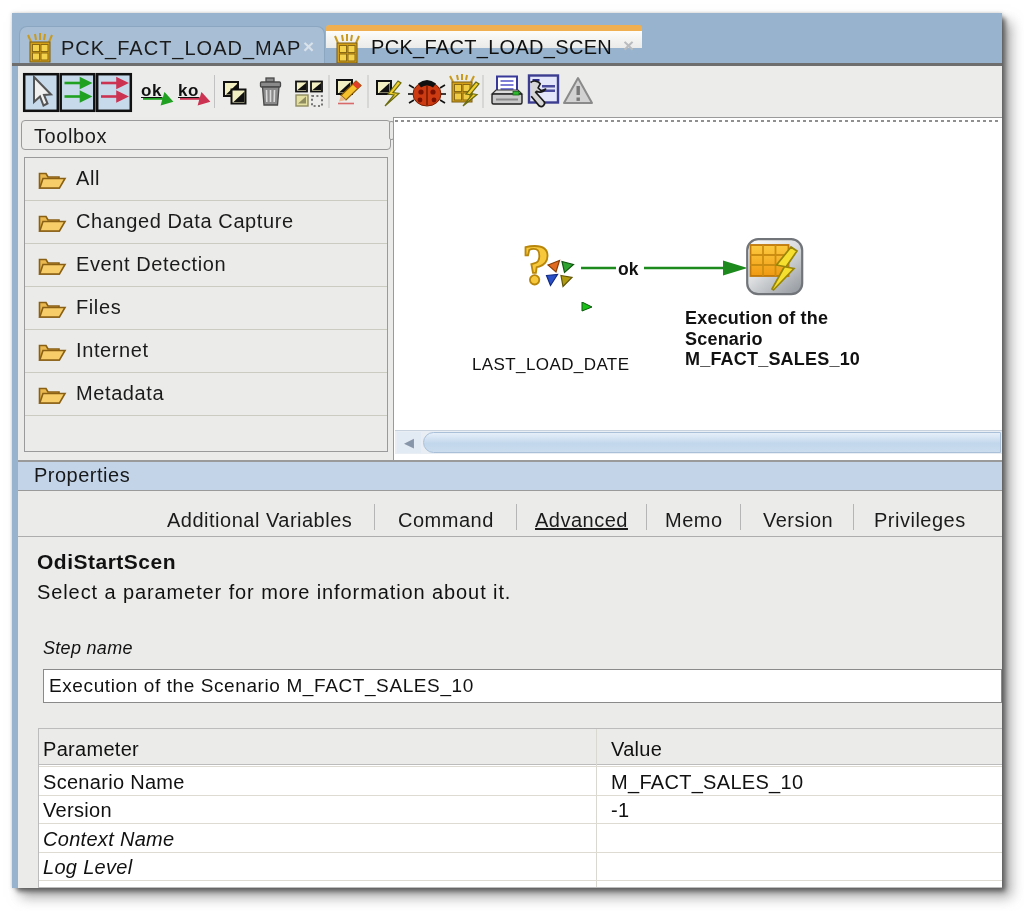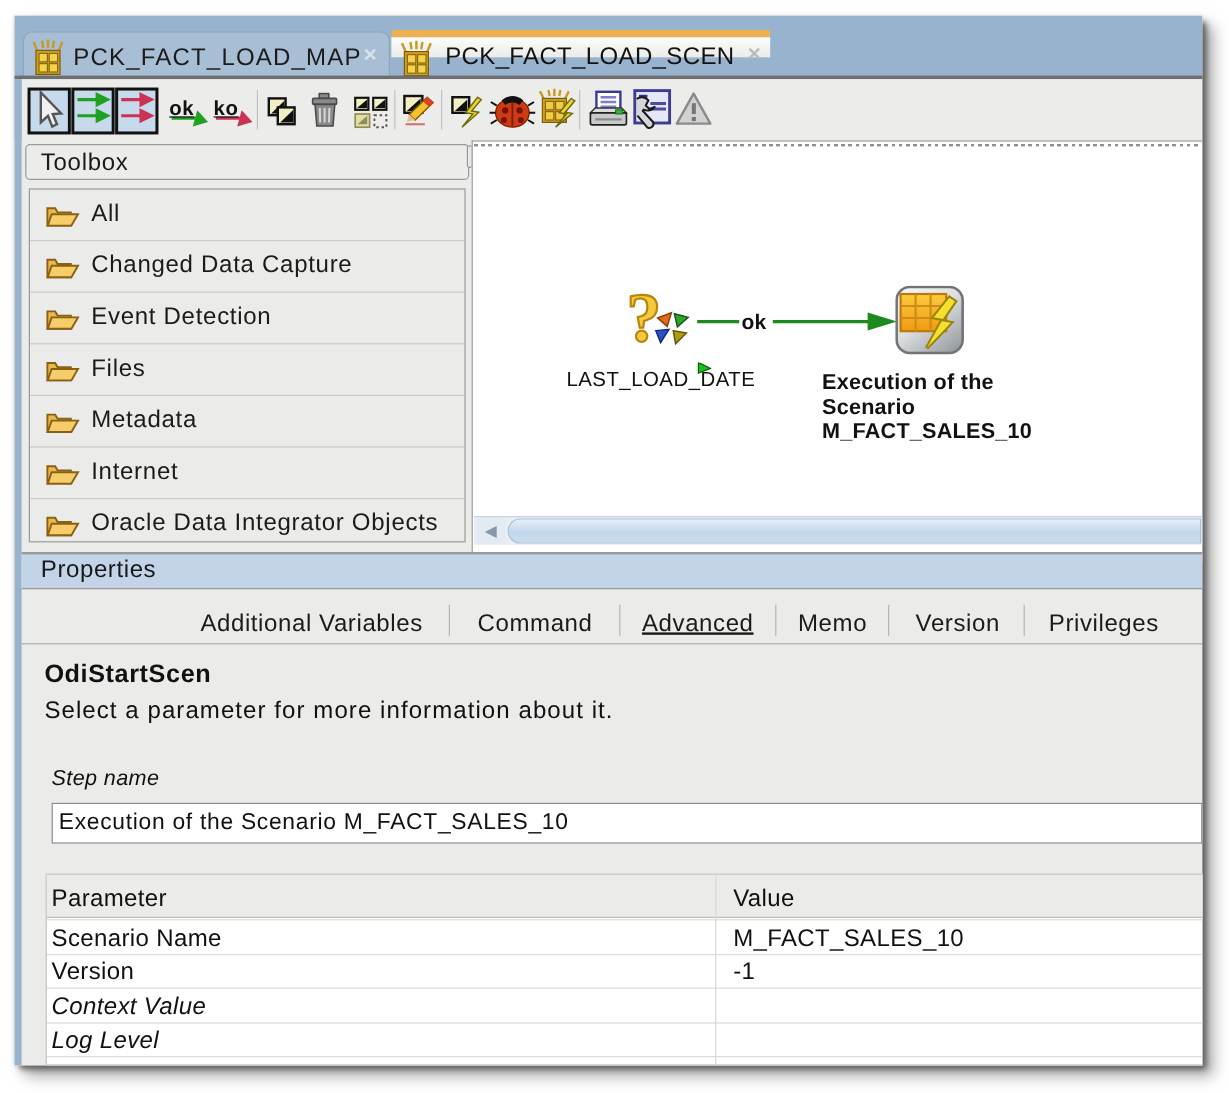--- a/index.html
+++ b/index.html
@@ -31,21 +31,21 @@
   .trow svg { position:absolute; left:12px; top:10px; }
   
   #stripe { left:0; top:53px; width:6px; height:822px; background:#98b3ce; }
   
   #canvas { left:381px; top:104px; width:609px; height:352px; background:#ffffff; border-top:1px solid #9a9a9a; border-left:1px solid #9a9a9a; }
   #canvas .dash { position:absolute; left:1px; top:2px; width:605px; height:2px; background:repeating-linear-gradient(90deg,#8f8f8f 0 3px,rgba(0,0,0,0) 3px 6px); }
   #hscroll { position:absolute; left:1px; top:312px; width:607px; height:24px; background:#e9eef5; border-top:1px solid #c8d2de; }
   #hscroll .arrow { position:absolute; left:2px; top:1px; width:24px; height:21px; background:#e2eaf3; color:#8896aa; font-size:13px; line-height:21px; text-align:center; }
   #hscroll .thumb { position:absolute; left:28px; top:1px; width:578px; height:21px; background:linear-gradient(#e6eff9 0%,#c2d7ec 55%,#cadcee 100%); border:1px solid #a9c0d8; border-radius:11px 0 0 11px; }
   
-  .dlabel { position:absolute; font-size:17px; color:#111; letter-spacing:0.4px; white-space:nowrap; }
+  .dlabel { position:absolute; font-size:17px; color:#111; letter-spacing:0.4px; white-space:nowrap;margin-top:48px; }
   .dlabelb { position:absolute; font-size:18px; font-weight:bold; color:#111; line-height:20.5px; letter-spacing:0.2px; }
   
   #propbar { left:6px; top:447px; width:984px; height:31px; background:#c4d4e8; border-top:2px solid #9a9a9a; border-bottom:1px solid #9a9a9a; }
   #propbar span { position:absolute; left:16px; top:2px; font-size:20px; color:#16181a; letter-spacing:0.5px; }
   #ptabs { left:6px; top:478px; width:984px; height:46px; }
   #ptabs .bline { position:absolute; left:0; top:45px; width:984px; height:1px; background:#adadad; }
   .ptab { position:absolute; top:18px; font-size:20px; color:#1b1b1b; letter-spacing:0.5px; white-space:nowrap; }
   .psep { position:absolute; top:13px; width:1px; height:26px; background:#b5b5b5; }
   #gentab { position:absolute; left:12px; top:11px; width:110px; height:35px; background:#fff; border:2px solid #f0a648; border-radius:3px 3px 0 0; z-index:2; }
   #gentab span { position:absolute; left:21px; top:6px; font-size:19px; color:#1b1b1b; letter-spacing:0.3px; }
@@ -239,35 +239,28 @@
           <path d="M2.5 5.5 L2.5 20 L22 20 L22 9 L11 9 L9 5.5 Z" fill="#e9b84e" stroke="#8a6014" stroke-width="1.6"></path>
           <path d="M6 10.5 L28 10.5 L22.5 20 L2.8 20 Z" fill="#f6cd68" stroke="#8a6014" stroke-width="1.6"></path>
         </svg>
         <span class="lbl">Files</span>
       </div>
     <div class="trow">
         <svg width="30" height="24" viewBox="0 0 30 24">
           <path d="M2.5 5.5 L2.5 20 L22 20 L22 9 L11 9 L9 5.5 Z" fill="#e9b84e" stroke="#8a6014" stroke-width="1.6"></path>
           <path d="M6 10.5 L28 10.5 L22.5 20 L2.8 20 Z" fill="#f6cd68" stroke="#8a6014" stroke-width="1.6"></path>
         </svg>
+        <span class="lbl">Internet</span>
+      </div>
+    <div class="trow">
+        <svg width="30" height="24" viewBox="0 0 30 24">
+          <path d="M2.5 5.5 L2.5 20 L22 20 L22 9 L11 9 L9 5.5 Z" fill="#e9b84e" stroke="#8a6014" stroke-width="1.6"></path>
+          <path d="M6 10.5 L28 10.5 L22.5 20 L2.8 20 Z" fill="#f6cd68" stroke="#8a6014" stroke-width="1.6"></path>
+        </svg>
         <span class="lbl">Metadata</span>
-      </div>
-    <div class="trow">
-        <svg width="30" height="24" viewBox="0 0 30 24">
-          <path d="M2.5 5.5 L2.5 20 L22 20 L22 9 L11 9 L9 5.5 Z" fill="#e9b84e" stroke="#8a6014" stroke-width="1.6"></path>
-          <path d="M6 10.5 L28 10.5 L22.5 20 L2.8 20 Z" fill="#f6cd68" stroke="#8a6014" stroke-width="1.6"></path>
-        </svg>
-        <span class="lbl">Internet</span>
-      </div>
-    <div class="trow">
-        <svg width="30" height="24" viewBox="0 0 30 24">
-          <path d="M2.5 5.5 L2.5 20 L22 20 L22 9 L11 9 L9 5.5 Z" fill="#e9b84e" stroke="#8a6014" stroke-width="1.6"></path>
-          <path d="M6 10.5 L28 10.5 L22.5 20 L2.8 20 Z" fill="#f6cd68" stroke="#8a6014" stroke-width="1.6"></path>
-        </svg>
-        <span class="lbl">Oracle Data Integrator Objects</span>
       </div>
   </div>
 
   <div class="abs" style="left:377px; top:108px; width:5px; height:19px; background:#e8e8e6; border:1px solid #9a9a9a; border-radius:2px;"></div>
   <div class="abs" id="canvas">
     <div class="dash"></div>
 
     <svg width="56" height="52" viewBox="0 0 56 52" style="position:absolute;left:129px;top:125px;">
       <text x="-1" y="41" font-family="Liberation Serif, serif" font-size="58" font-weight="bold" fill="#f7c83c" stroke="#b8860b" stroke-width="1.8">?</text>
       <g stroke-width="1.2">
@@ -351,16 +344,16 @@
     <div class="ptxt" style="left:572px; top:9px;">Value</div>
     <div class="prow" style="top:37px;"></div>
     <div class="prow" style="top:66px;"></div>
     <div class="prow" style="top:94px;"></div>
     <div class="prow" style="top:123px;"></div>
     <div class="prow" style="top:151px;"></div>
     <div class="ptxt" style="left:4px; top:42px;">Scenario Name</div>
     <div class="ptxt" style="left:572px; top:42px;">M_FACT_SALES_10</div>
     <div class="ptxt" style="left:4px; top:70px;">Version</div>
     <div class="ptxt" style="left:572px; top:70px;">-1</div>
-    <div class="ptxt pital" style="left:4px; top:99px;">Context Value</div>
+    <div class="ptxt pital" style="left:4px; top:99px;">Context Name</div>
     <div class="ptxt pital" style="left:4px; top:127px;">Log Level</div>
   </div>
 </div>
 
 </body></html>

